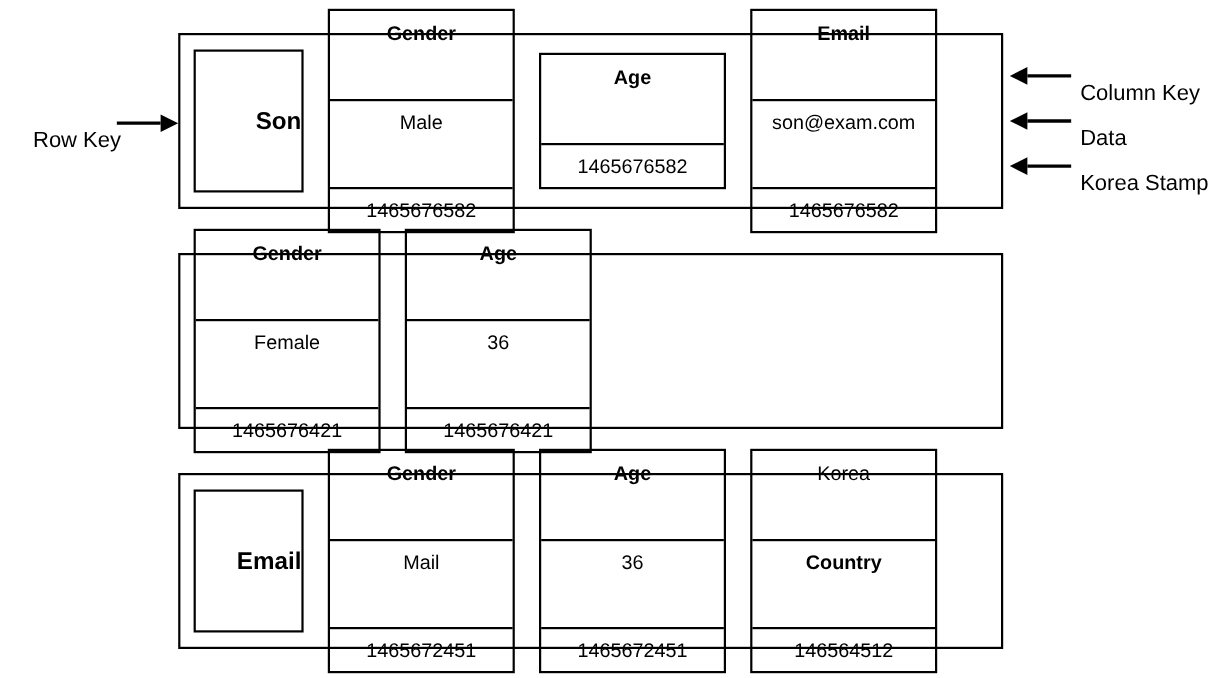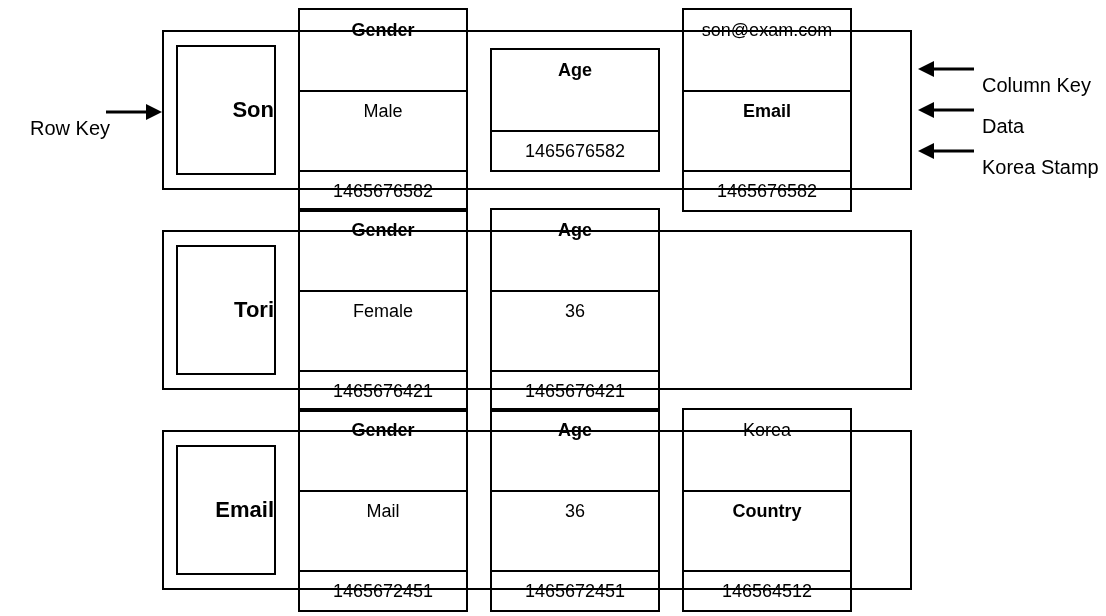--- a/index.html
+++ b/index.html
@@ -79,30 +79,27 @@
     <div class="col">
       <div class="cell header">Gender</div>
       <div class="cell">Male</div>
       <div class="cell">1465676582</div>
     </div>
     <div class="col">
       <div class="cell header">Age</div>
       <div class="cell">1465676582</div>
     </div>
     <div class="col">
+      <div class="cell header">Email</div>
       <div class="cell">son@exam.com</div>
-      <div class="cell header">Email</div>
       <div class="cell">1465676582</div>
     </div>
   </div>
 
   <div class="row r2">
-    <div class="keybox">
-      <span>Tori</span>
-    </div>
     <div class="col">
       <div class="cell header">Gender</div>
       <div class="cell">Female</div>
       <div class="cell">1465676421</div>
     </div>
     <div class="col">
       <div class="cell header">Age</div>
       <div class="cell">36</div>
       <div class="cell">1465676421</div>
     </div>

